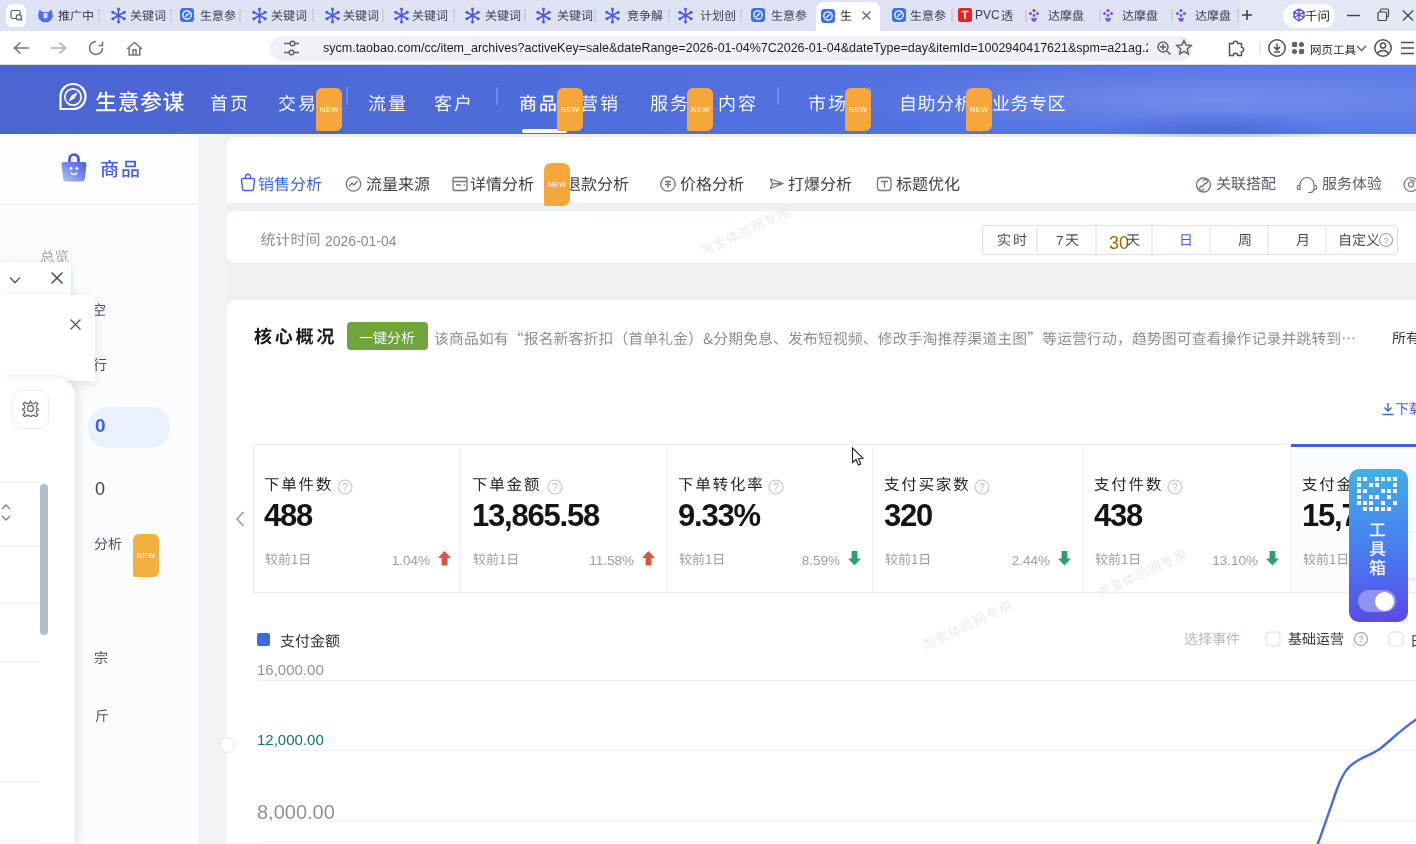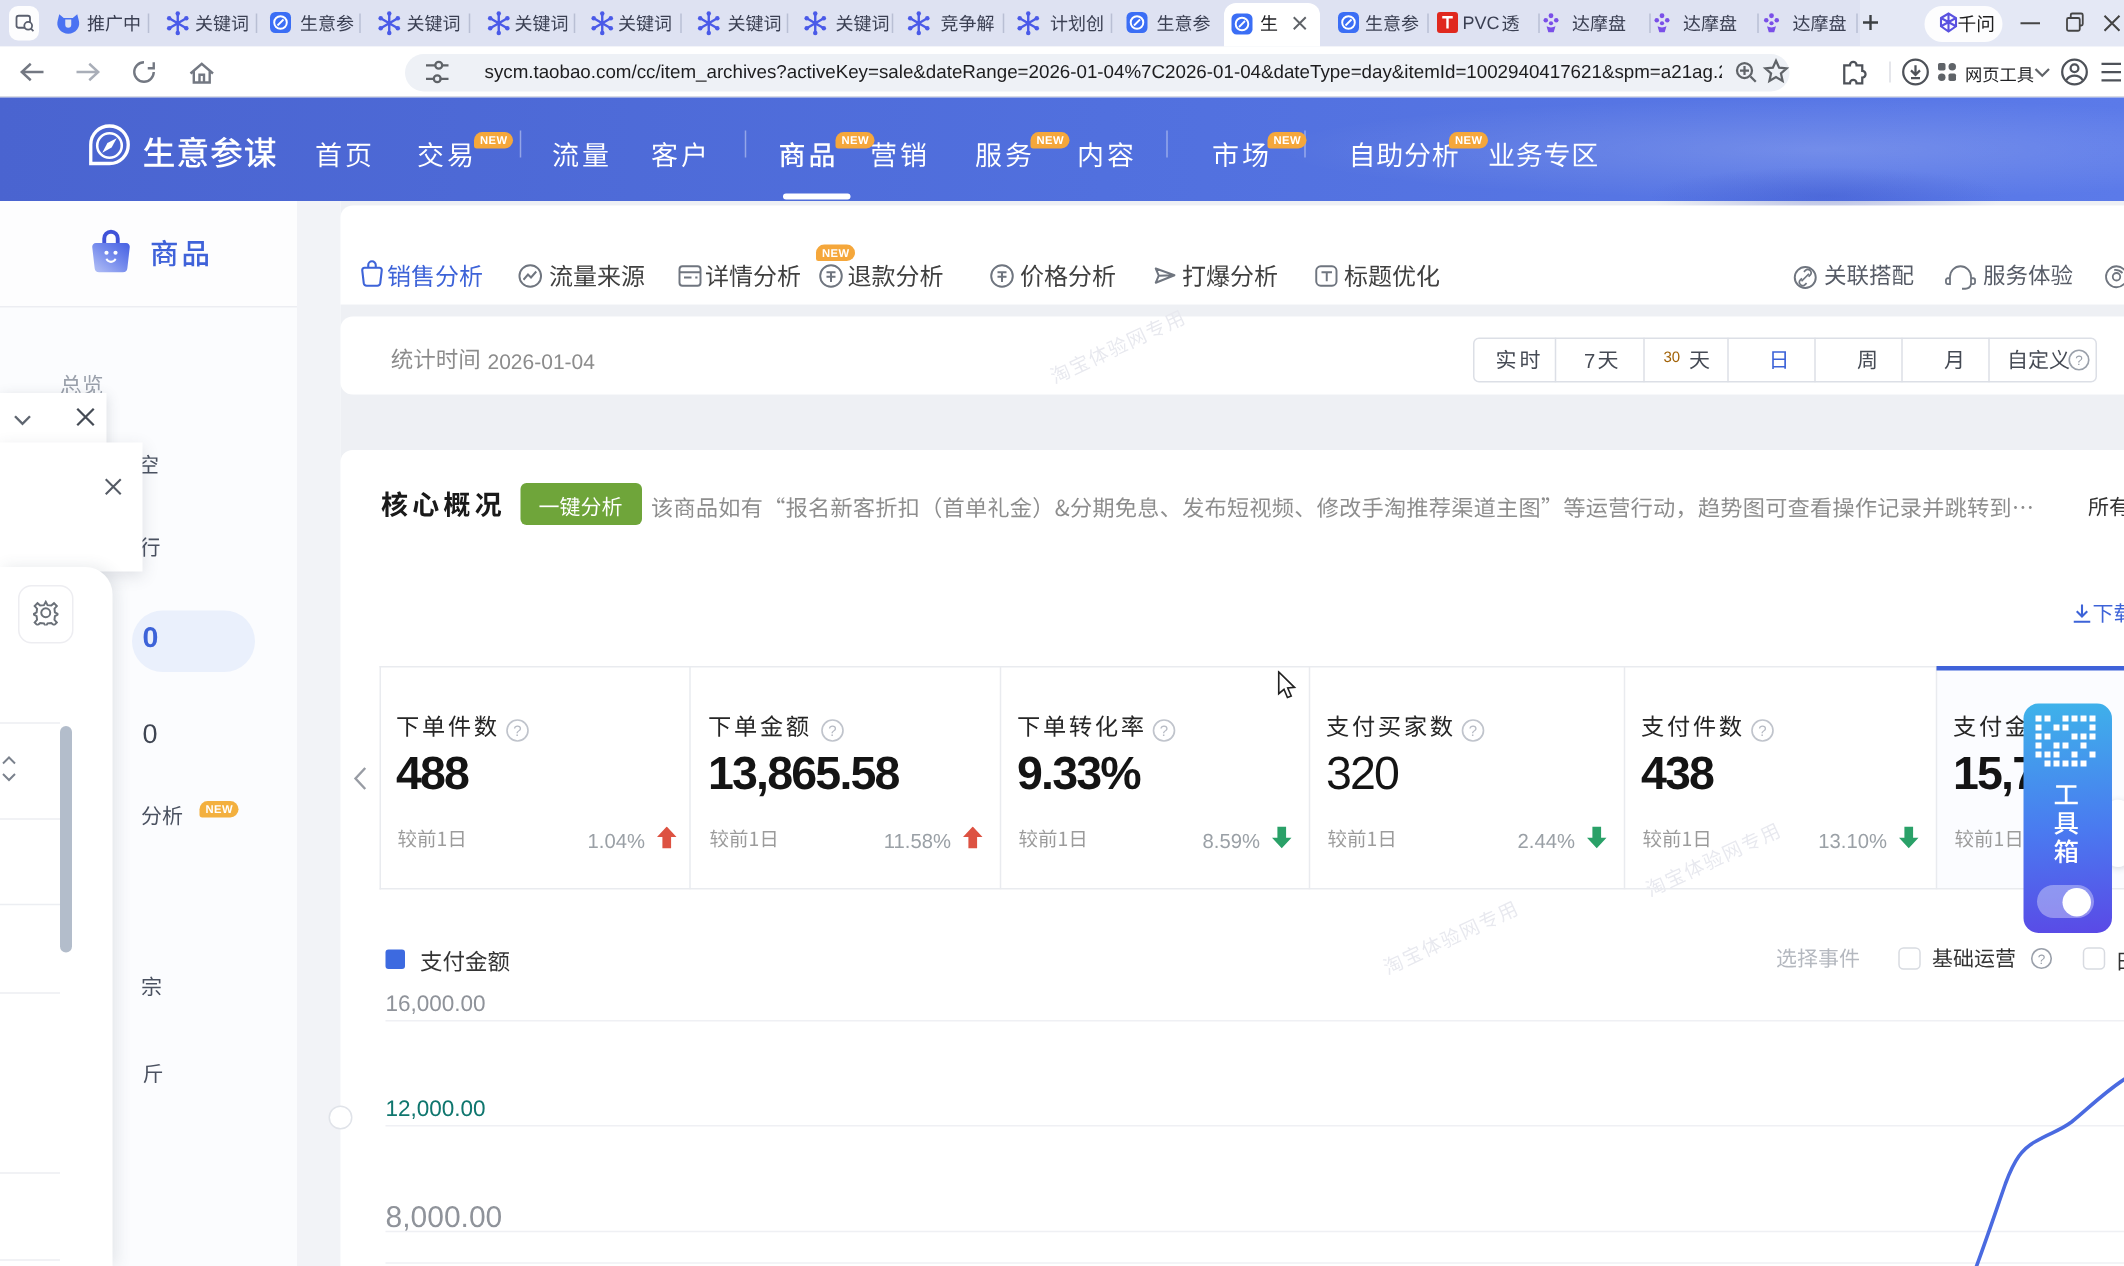--- a/index.html
+++ b/index.html
@@ -2,21 +2,21 @@
 <html><head><meta charset="utf-8">
 <style>
 *{margin:0;padding:0;box-sizing:border-box}
 html,body{width:1416px;height:844px;overflow:hidden;font-family:"Liberation Sans",sans-serif}
 body{position:relative;background:#eef0f4}
 .abs{position:absolute}
 .tl{position:absolute;left:0;top:0;z-index:5;pointer-events:none}
 .tl2{position:absolute;left:0;top:0;z-index:10;pointer-events:none}
 .txt{position:absolute;z-index:5;white-space:nowrap}
 .ic{position:absolute;z-index:6}
-.new{position:absolute;z-index:6;background:#f5a73b;color:#fff;font-size:7.5px;font-weight:bold;border-radius:6px 6px 6px 2px;line-height:11px;padding:0 4px;letter-spacing:.3px}
+.new{position:absolute;z-index:6;background:#f5a73b;color:#fff;font-size:7.5px;font-weight:normal;border-radius:6px 6px 6px 2px;line-height:11px;padding:16px 4px;letter-spacing:.3px}
 </style></head>
 <body>
 
 <div class="abs" style="left:0;top:0;width:1416px;height:31px;background:#dee2f2;z-index:1"></div>
 <div class="abs" style="left:1240px;top:0;width:176px;height:31px;background:#e4e8f5;z-index:1"></div>
 <div class="abs" style="left:6px;top:4px;width:20px;height:23px;background:#fdfdfe;border-radius:6px;z-index:2"></div>
 <svg class="ic" style="left:10px;top:9px" width="13" height="13" viewBox="0 0 13 13">
     <rect x="1" y="1.5" width="9" height="8" rx="1.5" fill="none" stroke="#5a5f6e" stroke-width="1.2"></rect>
     <circle cx="8.8" cy="8.2" r="2.6" fill="#fdfdfe" stroke="#5a5f6e" stroke-width="1.2"></circle>
     <line x1="10.8" y1="10.2" x2="12.3" y2="11.7" stroke="#5a5f6e" stroke-width="1.2"></line>
@@ -262,25 +262,25 @@
     <text x="1134" y="22.4" font-size="9" fill="#9ba1ab" text-anchor="middle" font-family="Liberation Sans">?</text>
 <path d="M1087 234 C1095 213 1102 192 1110 169 C1116 153 1121 146 1130 141 C1140 135 1146 134 1154 128 C1164 120 1176 108 1190 99" fill="none" stroke="#4a6ae0" stroke-width="2.4"></path>
 </svg>
 
 <div class="abs" style="left:219px;top:737px;width:16px;height:16px;background:#fff;border:1px solid #e0e3e9;border-radius:50%;z-index:3"></div>
 
 <div class="txt" style="left:975px;top:8px;font-size:12px;color:#3a3f52">PVC</div>
 <div class="txt" style="left:323px;top:41px;width:825px;overflow:hidden;font-size:12.5px;color:#1d1d1f">sycm.taobao.com/cc/item_archives?activeKey=sale&amp;dateRange=2026-01-04%7C2026-01-04&amp;dateType=day&amp;itemId=1002940417621&amp;spm=a21ag.23983127.0.4.6a2750a55...</div>
 <div class="txt" style="left:325px;top:233px;font-size:14px;color:#8c8c8c">2026-01-04</div>
 <div class="txt" style="left:1056px;top:233px;font-size:13.5px;color:#454a54">7</div>
-<div class="txt" style="left:1109px;top:233px;font-size:10px;color:#a16207">30</div>
+<div class="txt" style="left:1109px;top:233px;font-size:18px;color:#a16207">30</div>
 <div class="txt" style="left:264px;top:498px;font-size:31px;font-weight:bold;color:#141414;letter-spacing:-1.2px">488</div>
 <div class="txt" style="left:472px;top:498px;font-size:31px;font-weight:bold;color:#141414;letter-spacing:-1.2px">13,865.58</div>
 <div class="txt" style="left:678px;top:498px;font-size:31px;font-weight:bold;color:#141414;letter-spacing:-1.2px">9.33%</div>
-<div class="txt" style="left:884px;top:498px;font-size:31px;font-weight:normal;color:#141414;letter-spacing:-1.2px">320</div>
+<div class="txt" style="left:884px;top:498px;font-size:31px;font-weight:bold;color:#141414;letter-spacing:-1.2px">320</div>
 <div class="txt" style="left:1094px;top:498px;font-size:31px;font-weight:bold;color:#141414;letter-spacing:-1.2px">438</div>
 <div class="txt" style="left:1302px;top:498px;font-size:31px;font-weight:bold;color:#141414;letter-spacing:-1.2px">15,7</div>
 <div class="txt" style="left:0;top:553px;width:430px;text-align:right;font-size:13.5px;color:#9aa0a6">1.04%</div>
 <div class="txt" style="left:0;top:553px;width:634px;text-align:right;font-size:13.5px;color:#9aa0a6">11.58%</div>
 <div class="txt" style="left:0;top:553px;width:840px;text-align:right;font-size:13.5px;color:#9aa0a6">8.59%</div>
 <div class="txt" style="left:0;top:553px;width:1050px;text-align:right;font-size:13.5px;color:#9aa0a6">2.44%</div>
 <div class="txt" style="left:0;top:553px;width:1258px;text-align:right;font-size:13.5px;color:#9aa0a6">13.10%</div>
 <div class="txt" style="left:257px;top:661px;font-size:15px;color:#8f939a">16,000.00</div>
 <div class="txt" style="left:257px;top:731px;font-size:15px;color:#0f766e">12,000.00</div>
 <div class="txt" style="left:257px;top:801px;font-size:20px;color:#8f939a">8,000.00</div>

